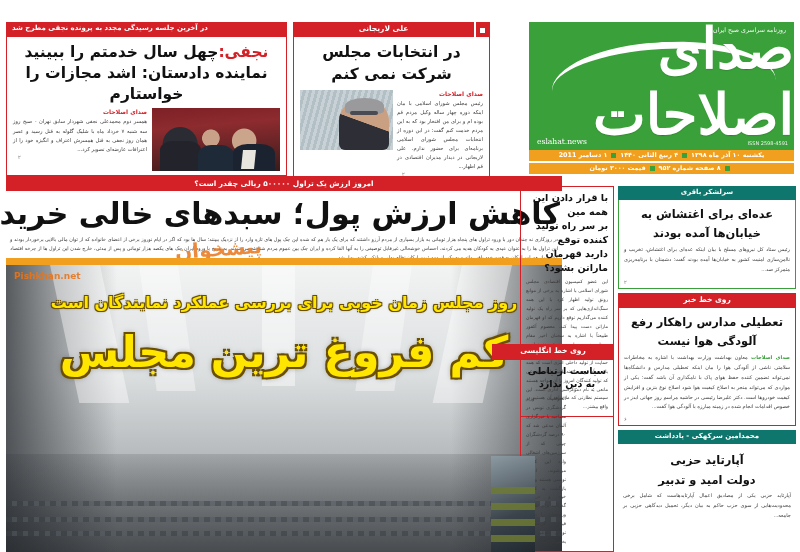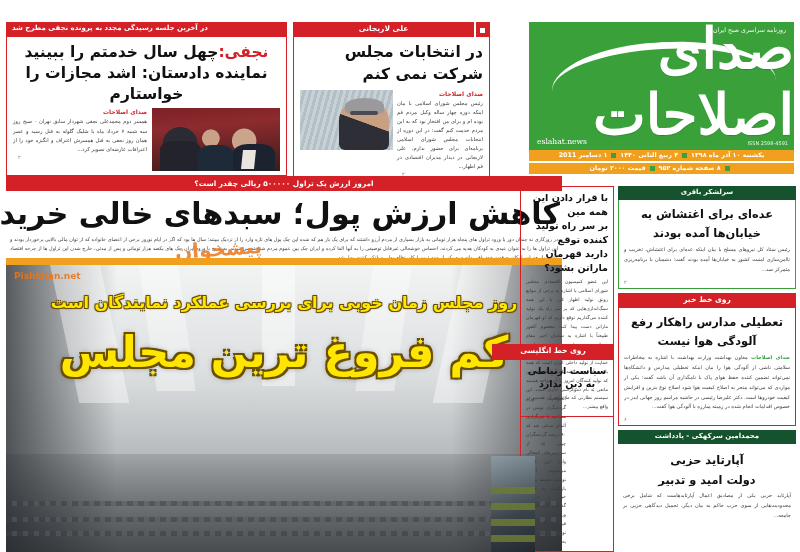--- a/index.html
+++ b/index.html
@@ -12,21 +12,21 @@
   }
   .page { position:relative; width:800px; height:424px; background:#fff; }
 
   
   .redbar{
     background:#d42027; color:#fff; font-size:7.5px; font-weight:bold;
     text-align:center; padding:3px 4px 4px; line-height:1.1;
     white-space:nowrap; overflow:hidden;
   }
   .greenbar{
-    background:#14532d; color:#fff; font-size:7px; font-weight:bold;
+    background:#0f766e; color:#fff; font-size:7px; font-weight:bold;
     text-align:center; padding:3px 4px; line-height:1.1;
   }
   .orangebar{
     background:#f0a01e; color:#fff; font-size:6.4px; font-weight:bold;
     text-align:center; padding:2px 3px; line-height:1.15;
     letter-spacing:.2px;
   }
 
   
   .topstrip{
@@ -80,21 +80,21 @@
   .col-mid-top{
     position:absolute; left:293px; top:22px; width:197px;
   }
   .col-mid-top .kick{ display:flex; }
   .col-mid-top .kick .sq{ width:14px; background:#d42027; margin-left:2px;
      position:relative; }
   .col-mid-top .kick .sq::after{ content:""; position:absolute; left:4px; top:6px;
      width:5px;height:5px;background:#fff;}
   .col-mid-top .kick .lbl{ flex:1; }
   .hl-mid{
-    font-size:15.5px; font-weight:bold; line-height:1.4; text-align:right;
+    font-size:15.5px; font-weight:bold; line-height:1.4; text-align:center;
     letter-spacing:-.3px;
   }
   .mid-flex{ display:flex; gap:4px; margin-top:4px;}
   .mid-photo{
     width:93px; height:60px; flex:0 0 auto; position:relative; overflow:hidden;
     background:#b9c6cc;
   }
   .mid-photo .curtain{
     position:absolute; inset:0;
     background:

